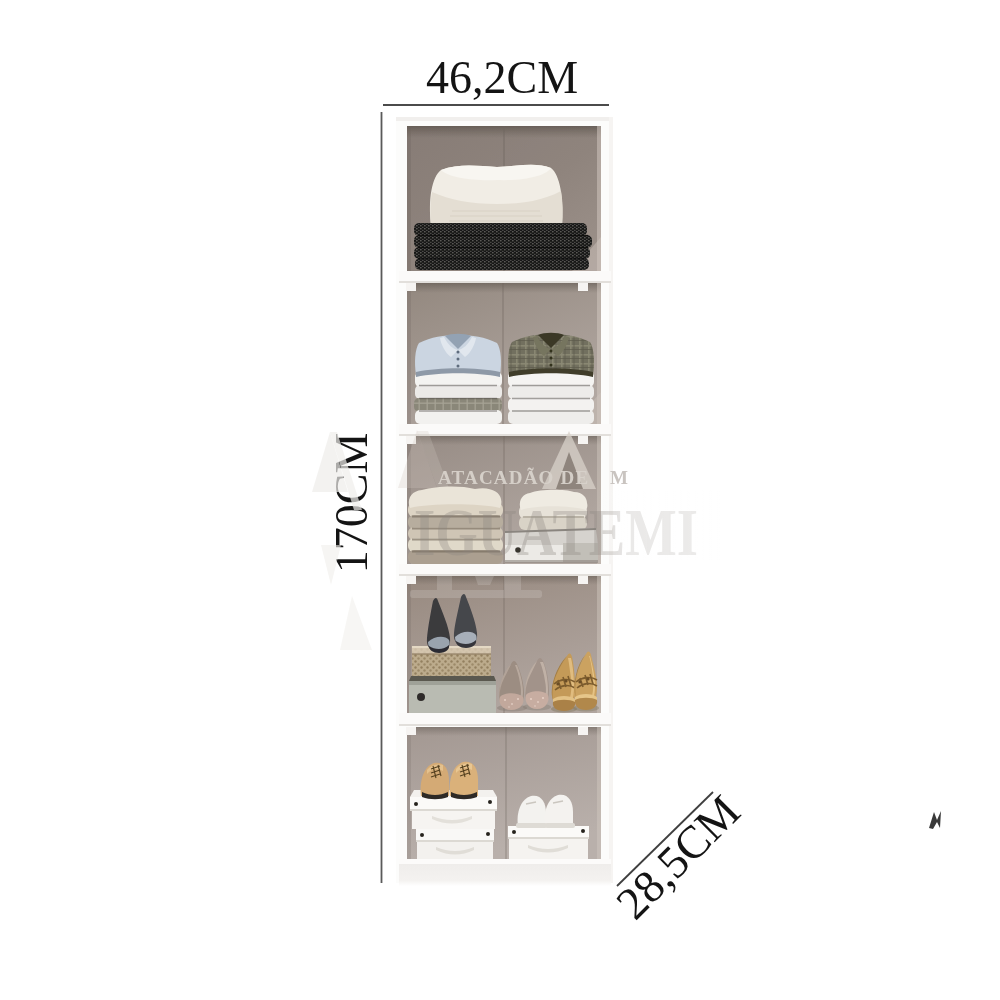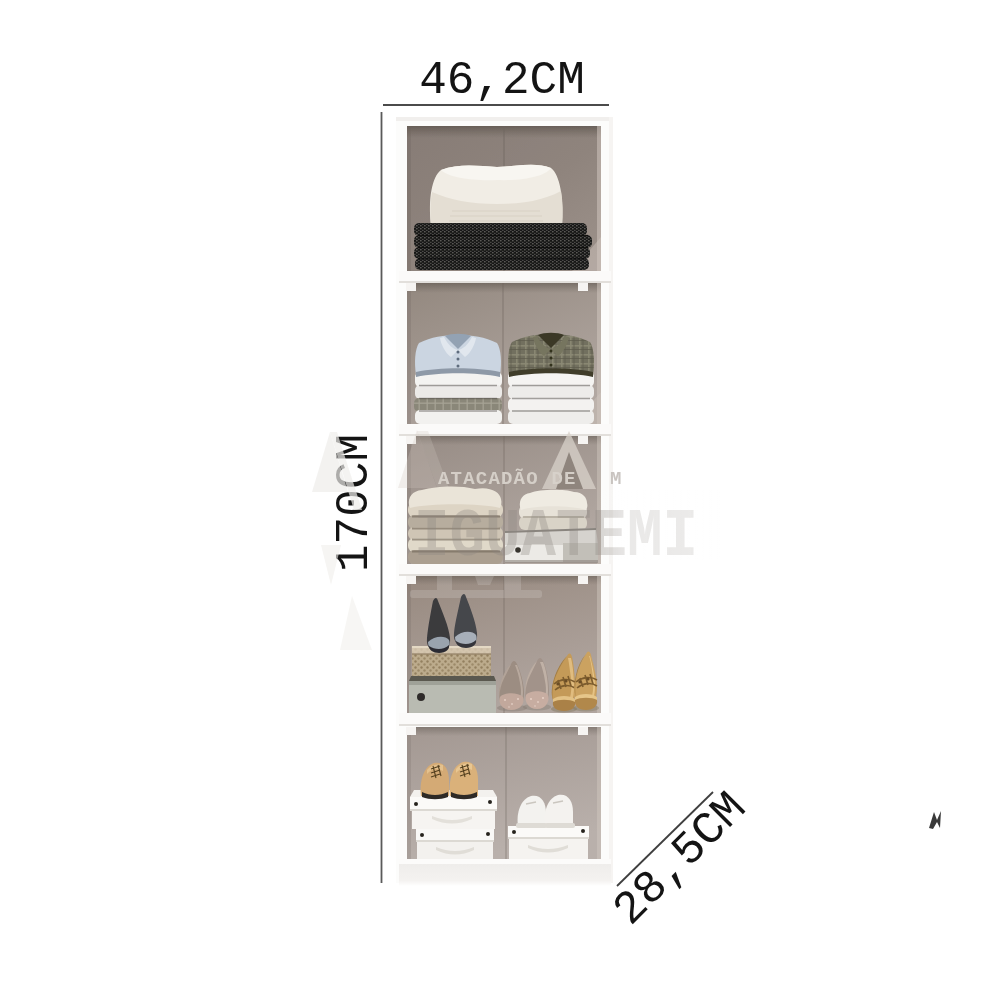--- a/index.html
+++ b/index.html
@@ -1,17 +1,17 @@
 <!DOCTYPE html>
 <html><head>
 <meta charset="utf-8">
 <style>
   html,body{margin:0;padding:0;background:#ffffff;}
   #stage{position:relative;width:1000px;height:1000px;background:#ffffff;overflow:hidden;
-         font-family:Liberation Mono, monospace;}
+         font-family:Liberation Serif, serif;}
   svg{display:block;}
 </style>
 </head>
 <body>
 <div id="stage">
 <svg width="1000" height="1000" viewBox="0 0 1000 1000">
 <defs>
   <linearGradient id="backC1" x1="0" y1="0" x2="1" y2="1">
     <stop offset="0" stop-color="#877c76"></stop>
     <stop offset="0.55" stop-color="#8f847d"></stop>

